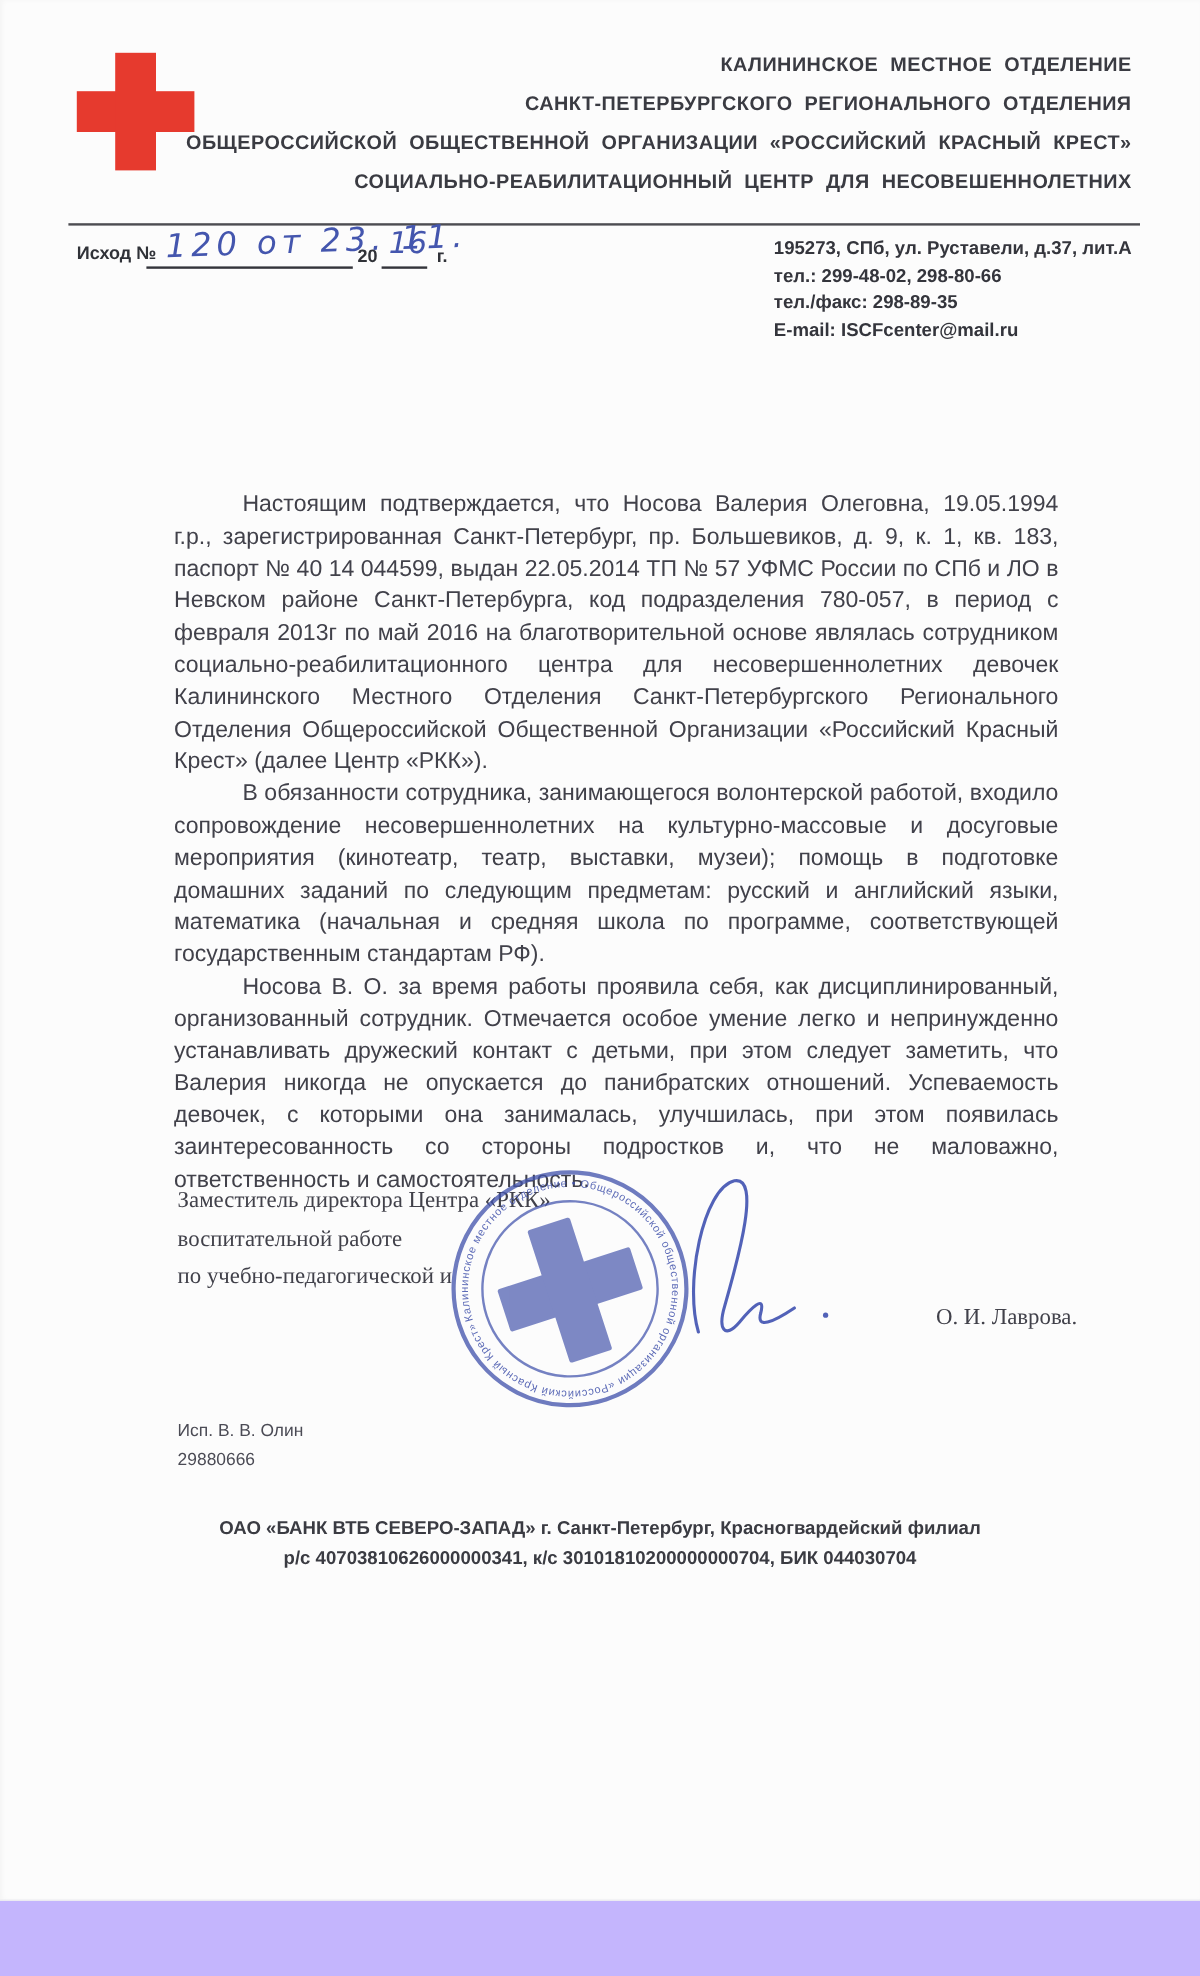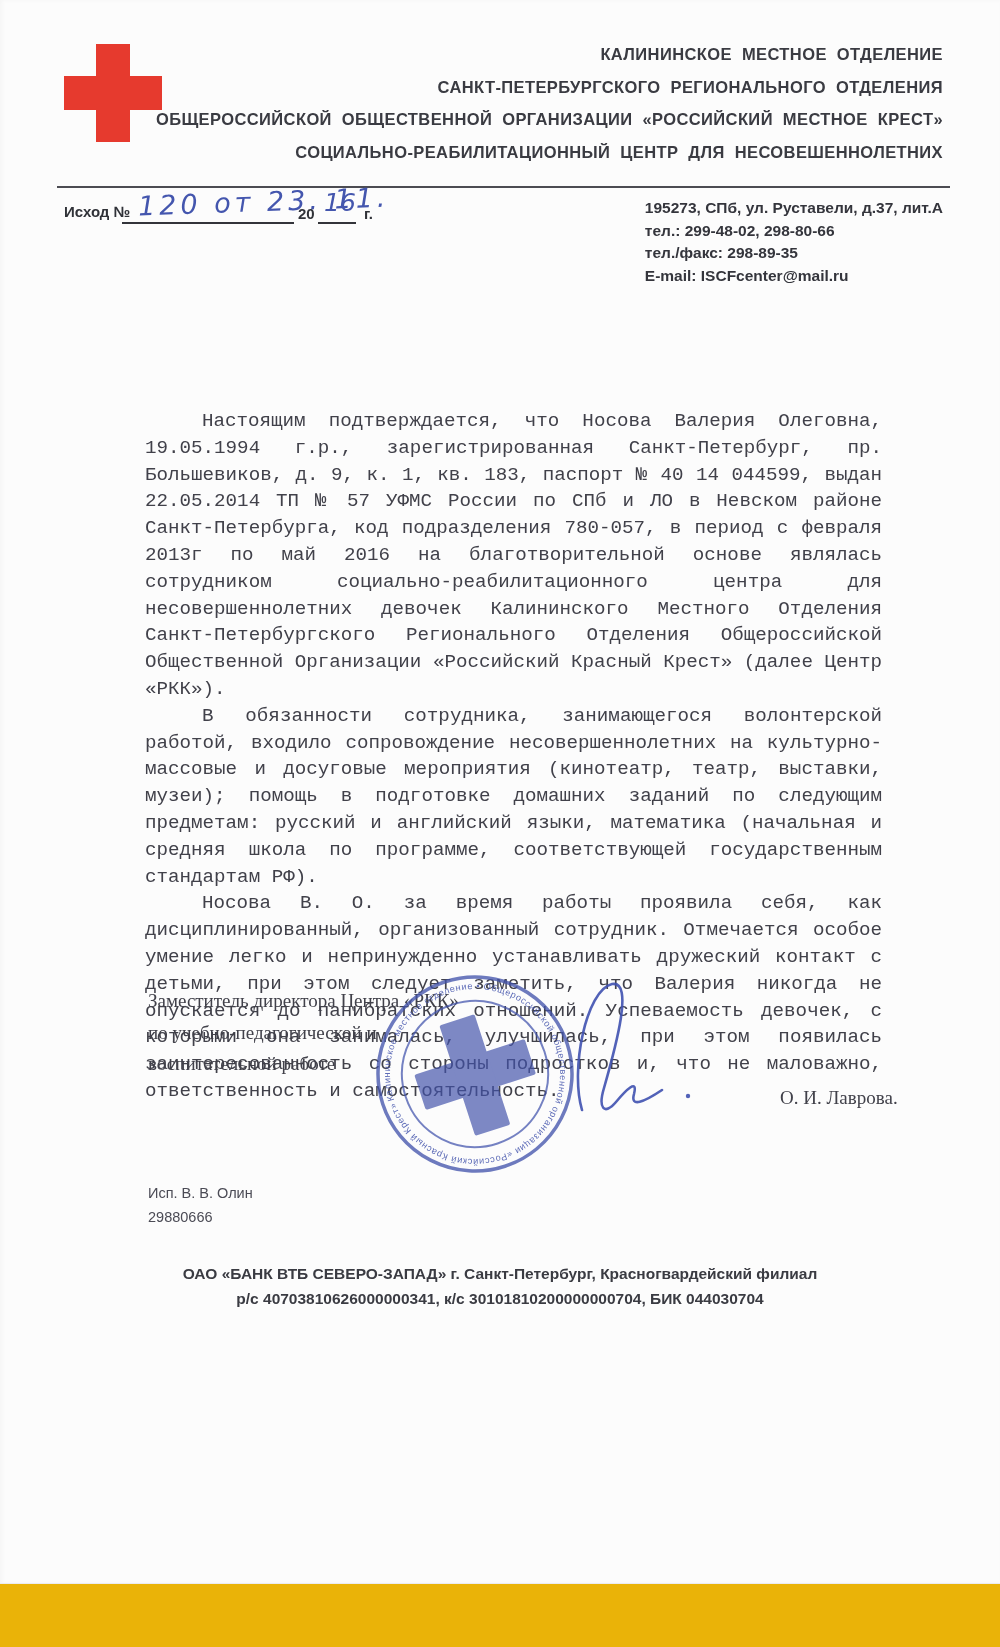--- a/index.html
+++ b/index.html
@@ -1,20 +1,20 @@
 <!DOCTYPE html>
 <html><head>
 <meta charset="utf-8">
 <style>
   html, body { margin: 0; padding: 0; background: #ffffff; }
   .page {
     position: relative;
     width: 1000px;
     height: 1647px;
-    background: #eab308;
+    background: #c4b5fd;
     font-family: "Liberation Sans", sans-serif;
     overflow: hidden;
   }
   .scan-area {
     position: absolute;
     left: 0; top: 0; right: 0;
     height: 1584px;
     background: #fcfcfc;
     box-shadow: inset 0 -1px 0 #ececef, inset 2px 0 4px rgba(0,0,0,0.03);
   }
@@ -63,21 +63,21 @@
     position: absolute; top: 197px; right: 57px;
     font-weight: bold;
     font-size: 15.5px;
     line-height: 22.5px;
     color: #34353c;
   }
 
   
   .body-text {
     position: absolute; left: 145px; top: 408px; width: 737px;
-    font-family: Liberation Mono, monospace;
+    font-family: Liberation Sans, sans-serif;
     font-size: 19.2px;
     line-height: 26.8px;
     text-align: justify;
     color: #41414a;
   }
   .body-text p { margin: 0; text-indent: 57px; }
 
   
   .sig-block {
     position: absolute; left: 148px; top: 985px; width: 330px;
@@ -117,21 +117,21 @@
   <div class="scan-area"></div>
 
   <div class="logo">
     <div class="bar-h"></div>
     <div class="bar-v"></div>
   </div>
 
   <div class="org-block">
     <div>КАЛИНИНСКОЕ МЕСТНОЕ ОТДЕЛЕНИЕ</div>
     <div>САНКТ-ПЕТЕРБУРГСКОГО РЕГИОНАЛЬНОГО ОТДЕЛЕНИЯ</div>
-    <div>ОБЩЕРОССИЙСКОЙ ОБЩЕСТВЕННОЙ ОРГАНИЗАЦИИ «РОССИЙСКИЙ МЕСТНОЕ КРЕСТ»</div>
+    <div>ОБЩЕРОССИЙСКОЙ ОБЩЕСТВЕННОЙ ОРГАНИЗАЦИИ «РОССИЙСКИЙ КРАСНЫЙ КРЕСТ»</div>
     <div>СОЦИАЛЬНО-РЕАБИЛИТАЦИОННЫЙ ЦЕНТР ДЛЯ НЕСОВЕШЕННОЛЕТНИХ</div>
   </div>
 
   <div class="divider"></div>
 
   <div class="ref-label">Исход №</div>
   <div class="ref-underline-1"></div>
   <div class="ref-hand-no hand">120 от 23. 11.</div>
   <div class="ref-year-prefix">20</div>
   <div class="ref-underline-2"></div>
@@ -146,22 +146,22 @@
   </div>
 
   <div class="body-text">
     <p>Настоящим подтверждается, что Носова Валерия Олеговна, 19.05.1994 г.р., зарегистрированная Санкт-Петербург, пр. Большевиков, д. 9, к. 1, кв. 183, паспорт № 40 14 044599, выдан 22.05.2014 ТП № 57 УФМС России по СПб и ЛО в Невском районе Санкт-Петербурга, код подразделения 780-057, в период с февраля 2013г по май 2016 на благотворительной основе являлась сотрудником социально-реабилитационного центра для несовершеннолетних девочек Калининского Местного Отделения Санкт-Петербургского Регионального Отделения Общероссийской Общественной Организации «Российский Красный Крест» (далее Центр «РКК»).</p>
     <p>В обязанности сотрудника, занимающегося волонтерской работой, входило сопровождение несовершеннолетних на культурно-массовые и досуговые мероприятия (кинотеатр, театр, выставки, музеи); помощь в подготовке домашних заданий по следующим предметам: русский и английский языки, математика (начальная и средняя школа по программе, соответствующей государственным стандартам РФ).</p>
     <p>Носова В. О. за время работы проявила себя, как дисциплинированный, организованный сотрудник. Отмечается особое умение легко и непринужденно устанавливать дружеский контакт с детьми, при этом следует заметить, что Валерия никогда не опускается до панибратских отношений. Успеваемость девочек, с которыми она занималась, улучшилась, при этом появилась заинтересованность со стороны подростков и, что не маловажно, ответственность и самостоятельность.</p>
   </div>
 
   <div class="sig-block">
     <div>Заместитель директора Центра «РКК»</div>
+    <div>воспитательной работе</div>
     <div>по учебно-педагогической и</div>
-    <div>воспитательной работе</div>
   </div>
 
   <svg class="stamp-svg" width="260" height="260" viewBox="0 0 260 260">
     <g transform="rotate(-18 130 130)" opacity="0.85">
       <circle cx="130" cy="130" r="97" fill="none" stroke="#4152ab" stroke-width="3.5" opacity="0.9"></circle>
       <circle cx="130" cy="130" r="73" fill="none" stroke="#4152ab" stroke-width="2" opacity="0.85"></circle>
       <path id="rimpath" d="M 45 130 A 85 85 0 1 1 215 130 A 85 85 0 1 1 45 130" fill="none"></path>
       <text font-size="9.2" font-family="Liberation Sans, sans-serif" fill="#4152ab" letter-spacing="0.6">
         <textPath href="#rimpath">Калининское местное отделение • Общероссийской общественной организации «Российский Красный Крест» • Санкт-Петербургского регионального отделения •</textPath>
       </text>

